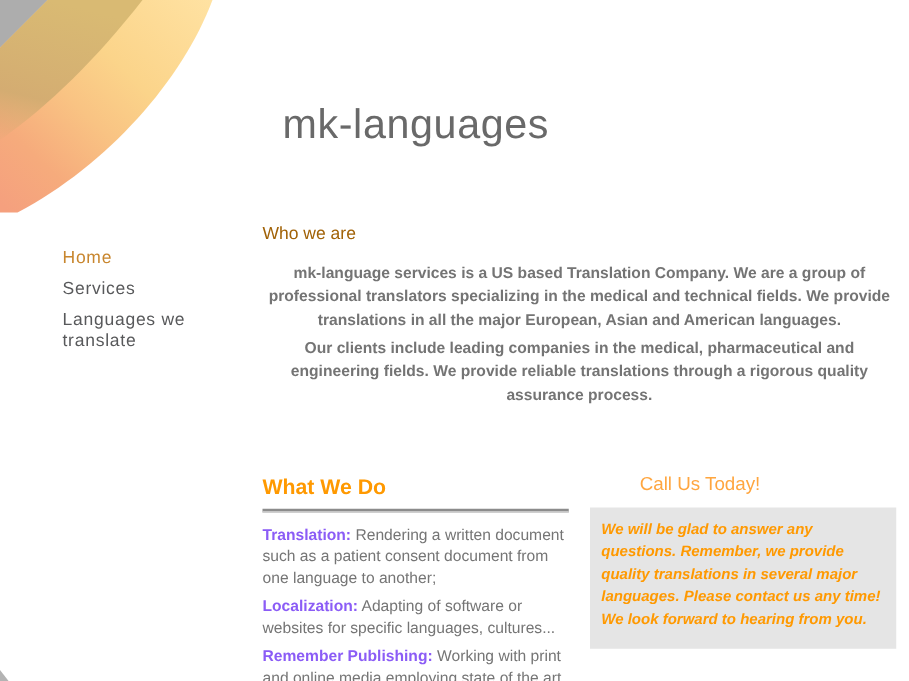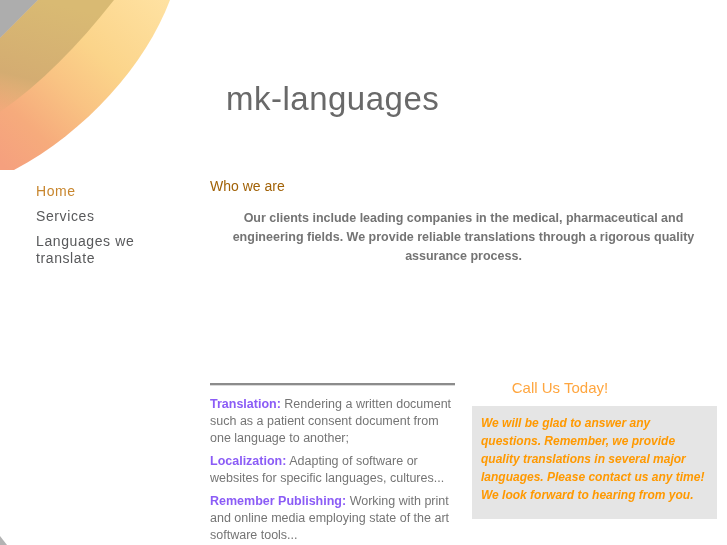--- a/index.html
+++ b/index.html
@@ -9,21 +9,21 @@
     font-family:"Liberation Sans","DejaVu Sans",sans-serif;
   }
   
   .decor{position:absolute;top:0;left:0;width:190px;height:178px;}
   .bottom-wedge{
     position:absolute;left:0;bottom:0;width:0;height:0;
     border-bottom:9px solid #b3b3b3;border-right:7px solid transparent;
   }
   
   .sidebar{position:absolute;left:36px;top:183px;width:160px;}
-  .sidebar ul{list-style:none;margin:0;padding:0;}
+  .sidebar ul{list-style:none;margin:14px;padding:0;}
   .sidebar li{
     margin:0 0 8px 0;font-size:14px;line-height:17px;letter-spacing:.6px;
     color:#58595b;cursor:pointer;
   }
   .sidebar li.active{color:#c8862e;}
   
   .page-title{
     position:absolute;left:210px;top:64px;margin:16px;
     font-size:33px;font-weight:normal;color:#696969;letter-spacing:.5px;
   }
@@ -83,25 +83,27 @@
 <nav class="sidebar">
   <ul>
     <li class="active">Home</li>
     <li>Services</li>
     <li>Languages we translate</li>
   </ul>
 </nav>
 
 <section class="who">
   <h2>Who we are</h2>
+  <p>mk-language services is a US based Translation Company. We are a group of professional translators specializing in the medical and technical fields. We provide translations in all the major European, Asian and American languages.</p>
   <p>Our clients include leading companies in the medical, pharmaceutical and engineering fields. We provide reliable translations through a rigorous quality assurance process.</p>
 </section>
 
 <div class="columns">
   <div class="col-left">
+    <h3>What We Do</h3>
     <hr class="rule">
     <p class="first"><span class="lead">Translation:</span> <span>Rendering a written document such as a patient consent document from one language to another;</span></p>
     <p><span class="lead">Localization:</span> <span>Adapting of software or websites for specific languages, cultures...</span></p>
     <p><span class="lead">Remember Publishing:</span> <span>Working with print and online media employing state of the art software tools...</span></p>
   </div>
   <div class="col-right">
     <h4 class="call-heading">Call Us Today!</h4>
     <div class="info-box">We will be glad to answer any questions. Remember, we provide quality translations in several major languages. Please contact us any time! We look forward to hearing from you.</div>
   </div>
 </div>

